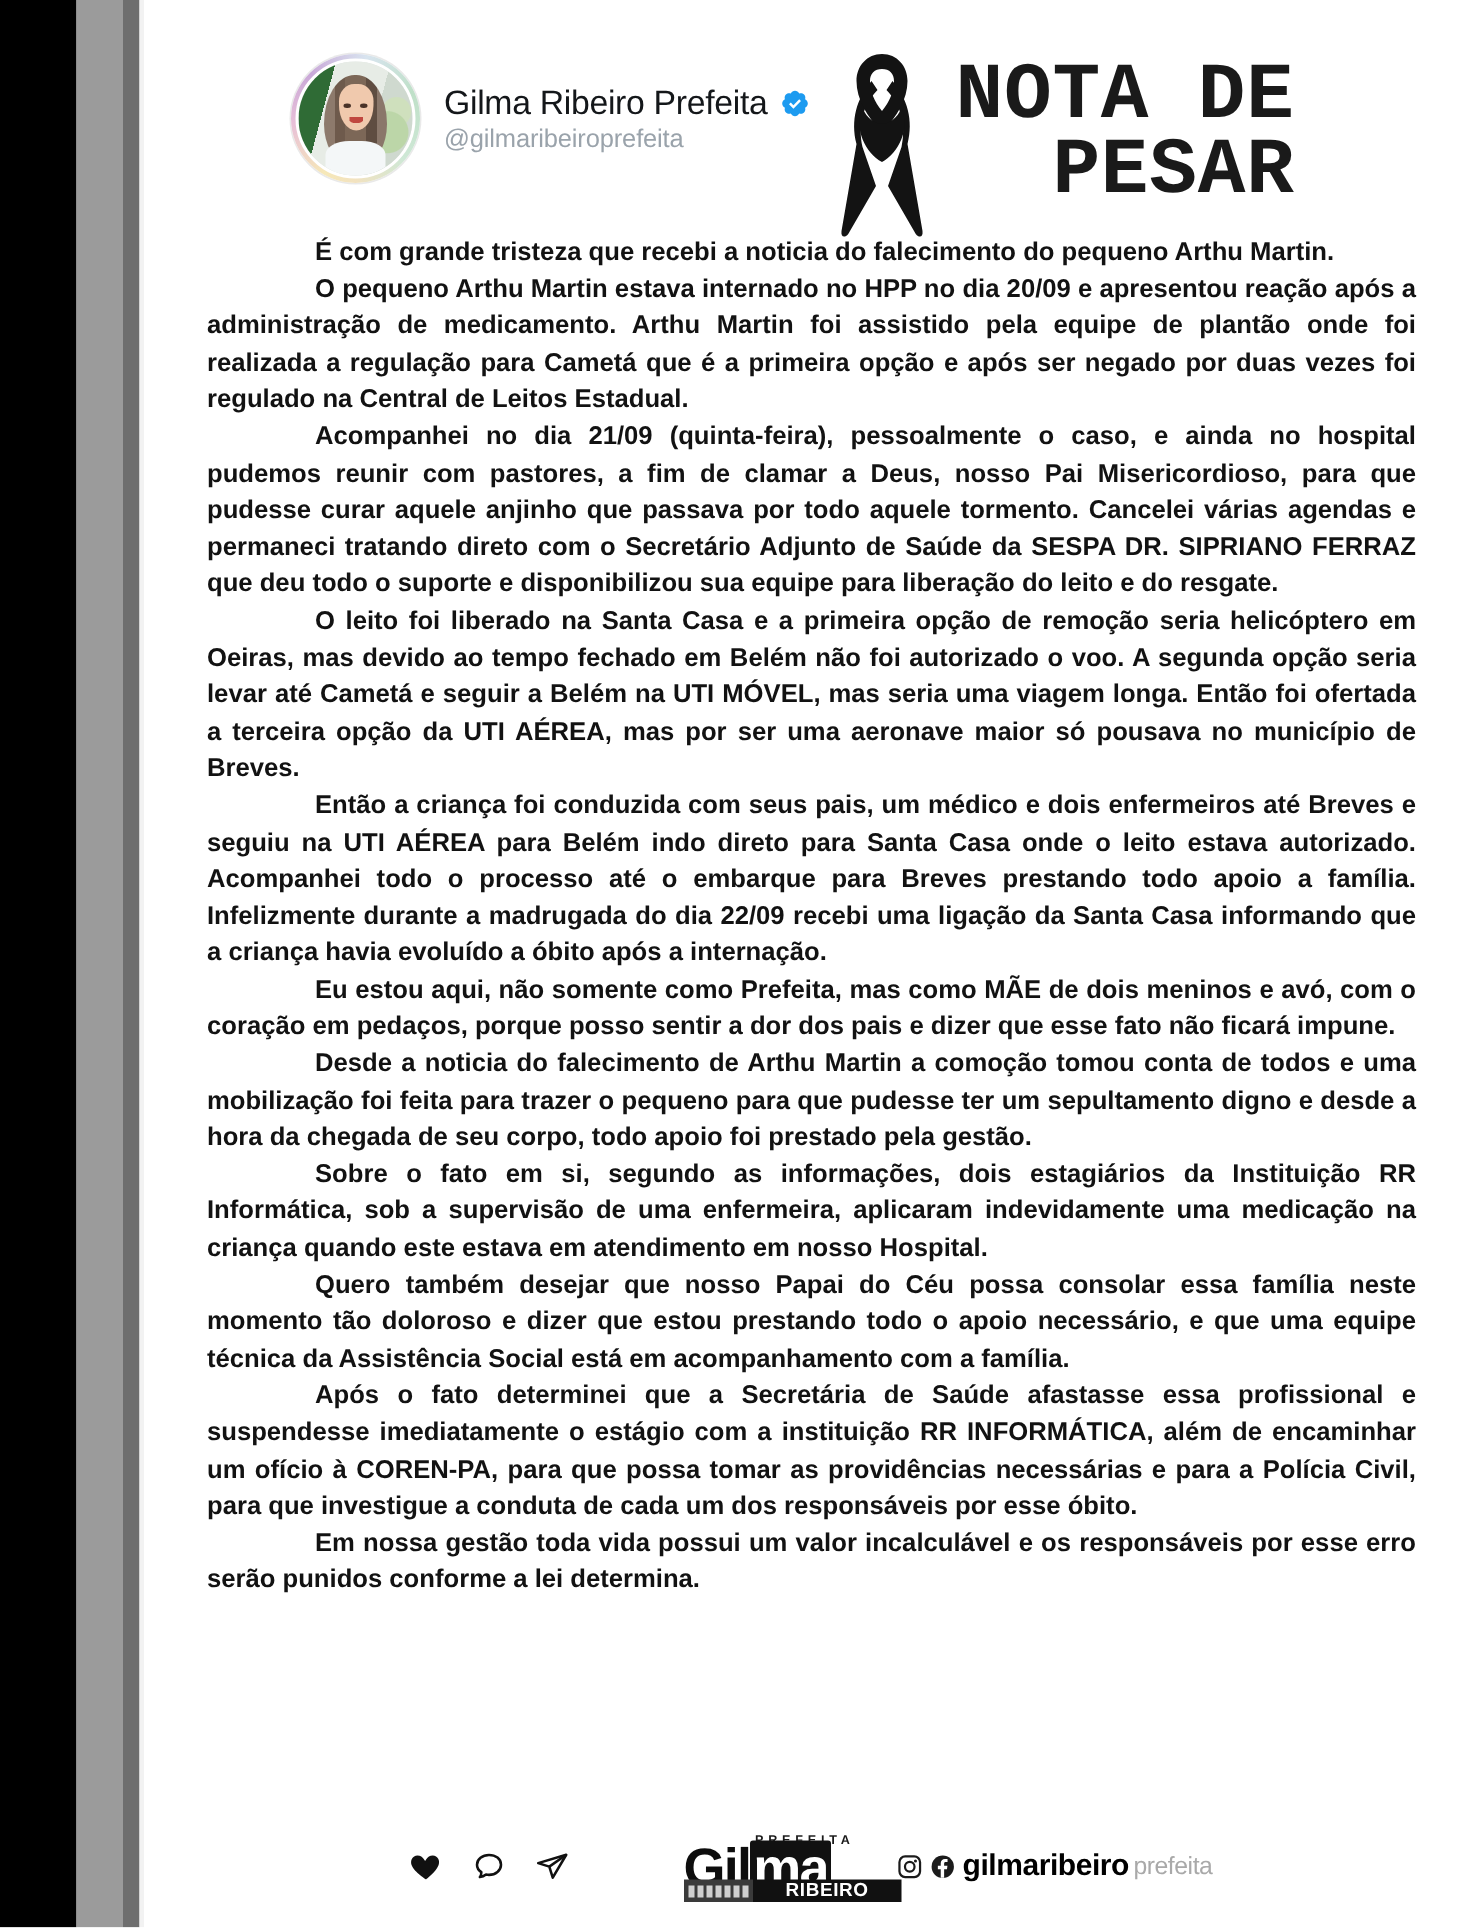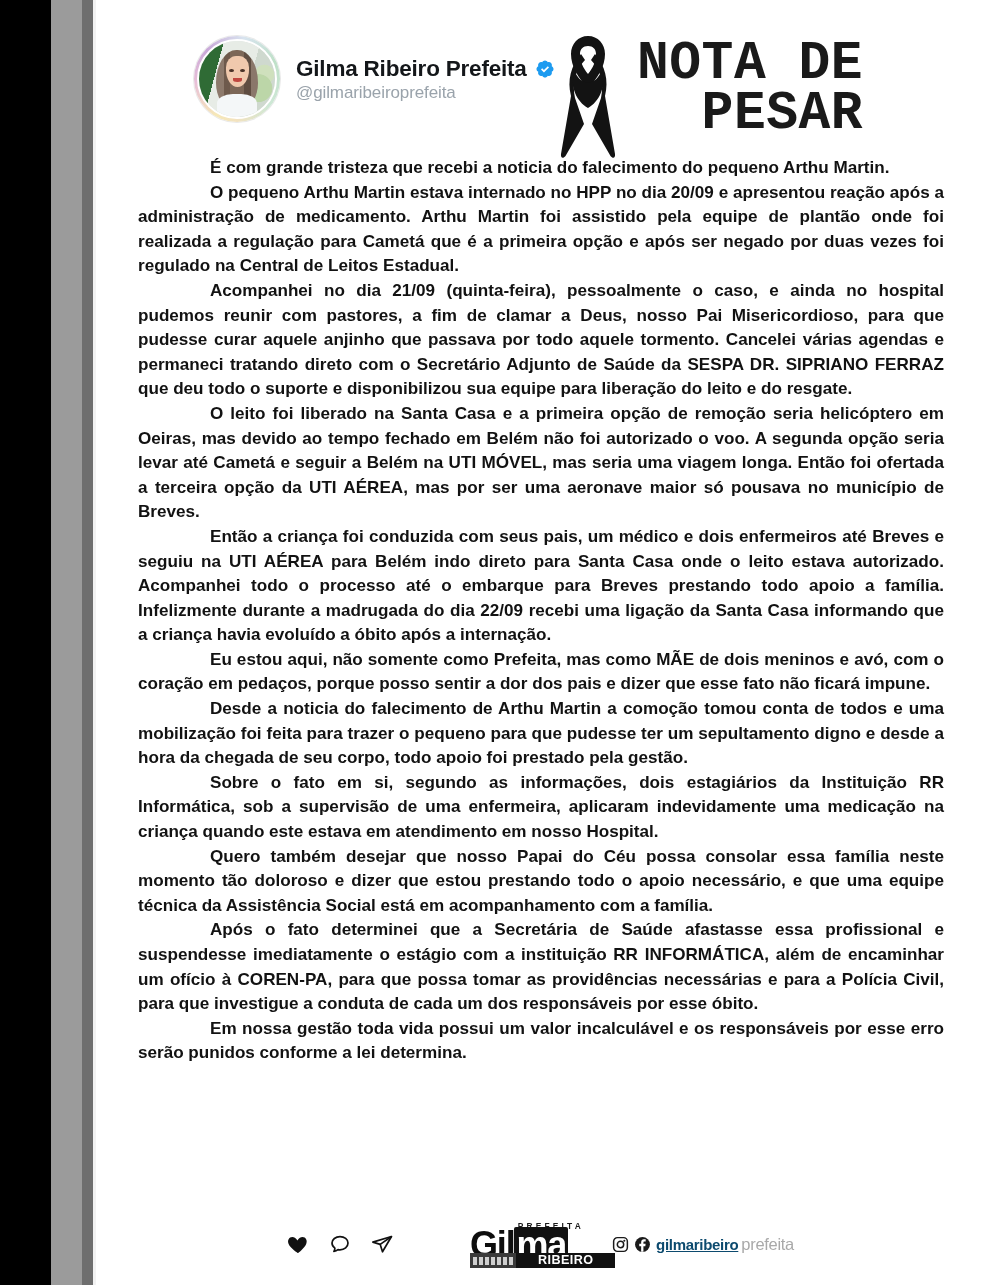--- a/index.html
+++ b/index.html
@@ -118,21 +118,21 @@
 
   .names { margin-left: 16px; }
 
   .display-name-row {
     display: flex;
     align-items: center;
     gap: 8px;
   }
   .display-name {
     font-size: 22.5px;
-    font-weight: bold;
+    font-weight: normal;
     color: #14171a;
     letter-spacing: -0.2px;
     white-space: nowrap;
   }
   .verified {
     display: inline-block;
     width: 20px; height: 20px;
     flex: 0 0 auto;
   }
   .handle {
@@ -267,25 +267,24 @@
     line-height: 1;
   }
 
   .handles {
     display: flex;
     align-items: center;
     gap: 5px;
   }
   .soc-ico { width: 17px; height: 17px; display: block; }
   .handle-strong {
-    font-size: 15px;
-    font-weight: bold;
-    color: #0c4a6e;
+    font-size: 20px;
+    font-weight: bold;
+    color: #000000;
     letter-spacing: -0.3px;
-    text-decoration: underline;
   }
   .handle-light {
     font-size: 16.5px;
     font-weight: normal;
     color: #a9a9a9;
     letter-spacing: -0.3px;
     margin-left: -2px;
   }
 </style>
 </head>

